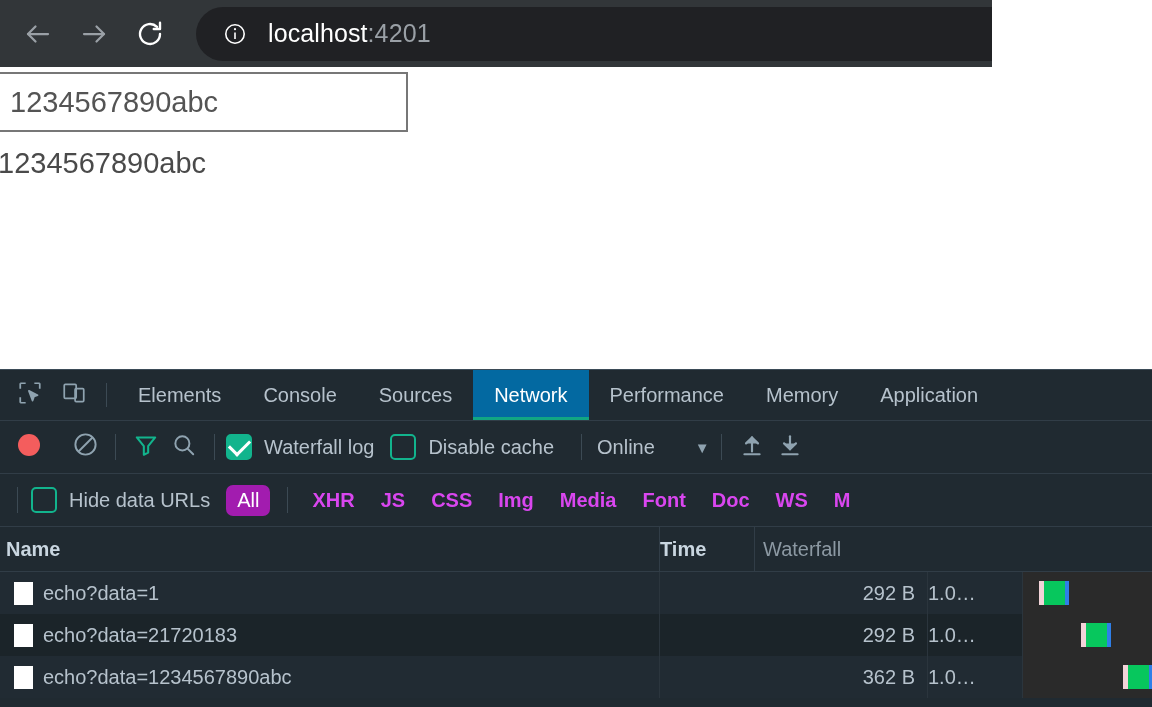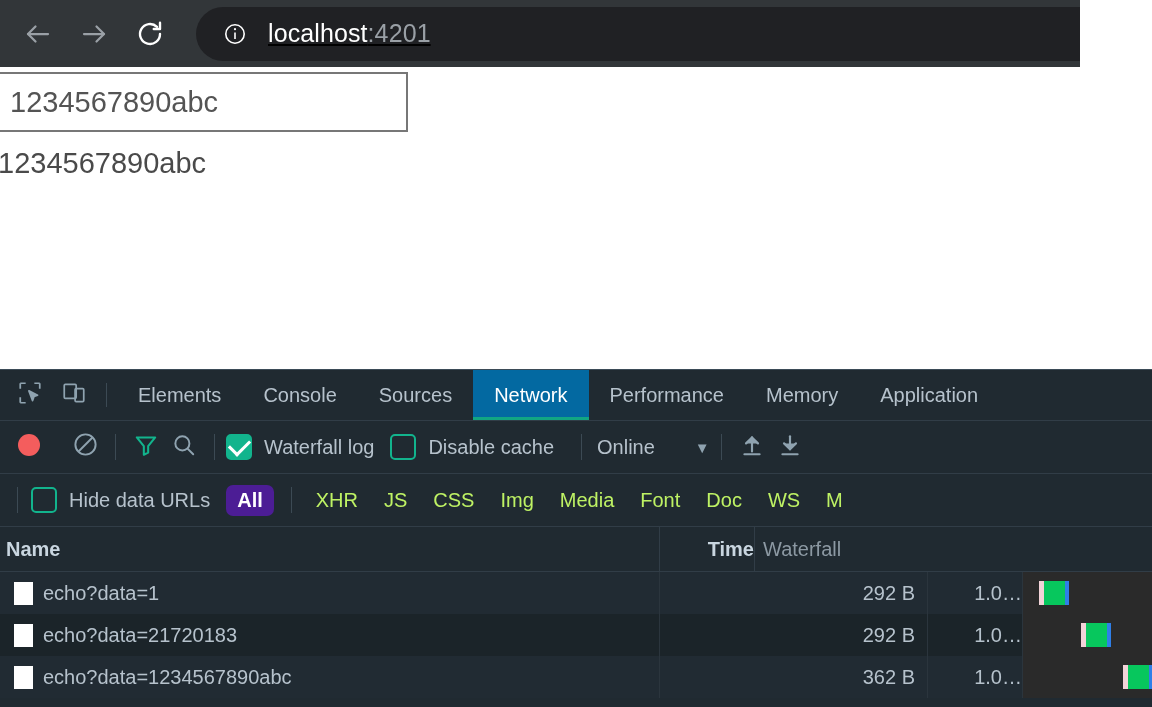--- a/index.html
+++ b/index.html
@@ -6,23 +6,23 @@
   html, body {
     width: 1152px; height: 707px;
     overflow: hidden;
     font-family: "Liberation Sans", sans-serif;
     background: #ffffff;
   }
 
   
   .browser-chrome {
     position: absolute; left: 0; top: 0;
-    width: 1080px; height: 67px;
+    width: 992px; height: 67px;
     background: #323639;
-    display: flex; align-items: center; text-decoration: underline;
+    display: flex; align-items: center;
   }
   .nav-btn {
     width: 48px; height: 48px;
     display: flex; align-items: center; justify-content: center;
     color: #9aa0a6;
   }
   .nav-btn svg { display: block; }
   .nav-back { margin-left: 14px; }
   .nav-fwd  { margin-left: 8px; }
   .nav-reload { margin-left: 8px; color: #ffffff; }
@@ -191,43 +191,44 @@
     padding: 0 6px;
     outline: none;
   }
   .filter-input::placeholder { color: #78858d; }
   .fb-sep {
     width: 1px; height: 26px; background: #3c4a54;
     margin: 0 13px; flex: none;
   }
   .type-chip {
     font-size: 20px;
-    color: #bef264;
+    color: #d946ef;
     padding: 4px 11px;
     border-radius: 7px;
     white-space: nowrap;
     margin-right: 4px;
+    font-weight: bold;
   }
   .type-chip.selected {
-    background: #4c1d95;
+    background: #a21caf;
     color: #ffffff;
-    font-weight: bold;
+    font-weight: normal;
   }
 
   
   .dt-table-head {
     height: 45px;
     display: flex; align-items: center;
     border-bottom: 1px solid #313d47;
     background: #202a31;
   }
   .col { display: flex; align-items: center; height: 100%; }
   .col-name     { width: 660px; padding-left: 6px; }
   .col-size     { width: 268px; justify-content: flex-end; padding-right: 12px; }
-  .col-time     { width: 95px;  justify-content: flex-end; }
+  .col-time     { width: 95px;  padding-right: 10px; }
   .col-waterfall{ flex: 1; padding-left: 8px; }
   .dt-table-head .col { border-right: 1px solid #313d47; }
   .dt-table-head .col-waterfall { border-right: none; }
   .th-text { font-size: 20px; color: #c9d6e0; font-weight: bold; }
   .th-text.muted { color: #8c99a3; font-weight: normal; }
 
   .dt-row {
     height: 42px;
     display: flex; align-items: center;
     font-size: 20px;

